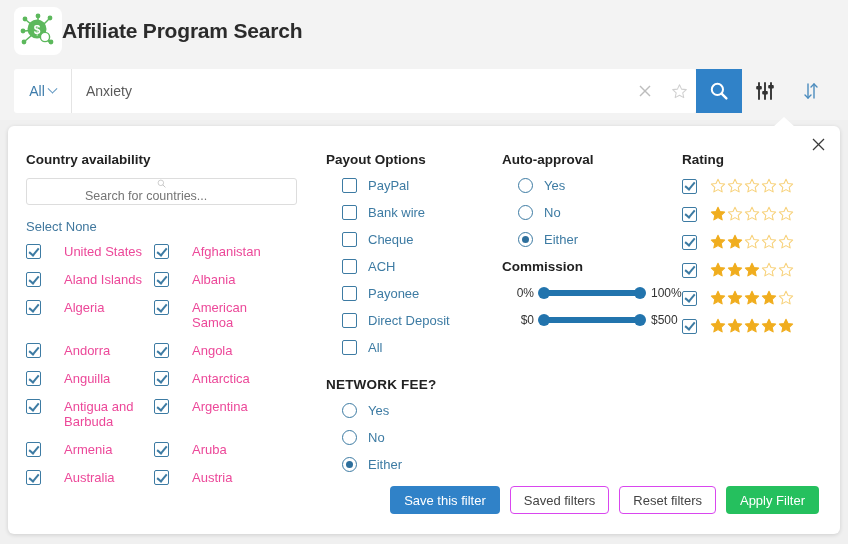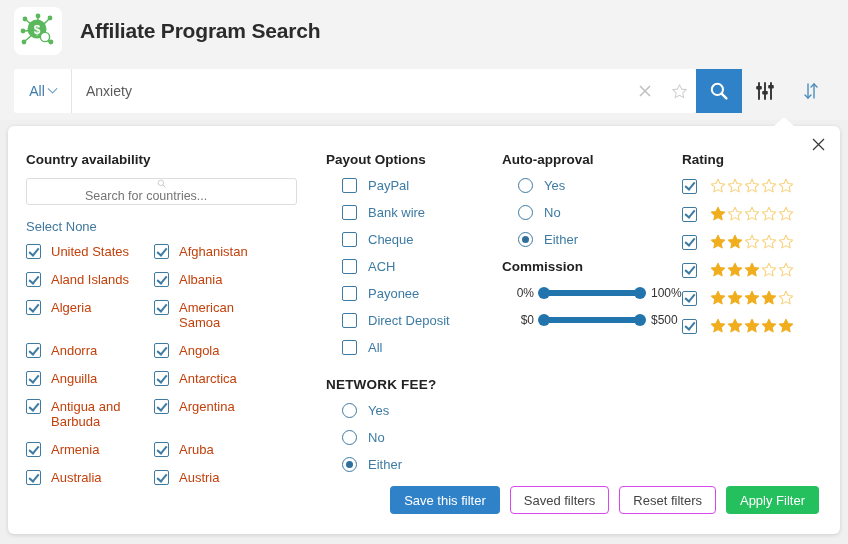--- a/index.html
+++ b/index.html
@@ -26,21 +26,20 @@
     width: 48px; height: 48px;
     background: #ffffff;
     border-radius: 8px;
     display: flex; align-items: center; justify-content: center;
     flex: none;
   }
   .app-title {
     font-size: 21px;
     font-weight: bold;
     color: #2b2b2b;
-    margin-left: 18px;
     letter-spacing: -0.2px;
   }
 
   
   .searchbar {
     height: 58px;
     background: #f3f3f3;
     display: flex;
     align-items: center;
     padding: 0 14px;
@@ -184,23 +183,23 @@
     flex-wrap: wrap;
   }
   .country-item {
     width: 128px;
     display: flex;
     align-items: flex-start;
     margin-bottom: 13px;
     cursor: pointer;
   }
   .country-item .lbl {
-    color: #c2410c;
+    color: #ec4899;
     font-size: 13px;
-    margin-left: 10px;
+    margin-left: 23px;
     line-height: 15px;
     max-width: 92px;
   }
   .fade {
     position: absolute;
     left: 0; right: 0; bottom: 0;
     height: 30px;
     background: linear-gradient(to bottom, rgba(255,255,255,0), #fff 82%);
     pointer-events: none;
   }

